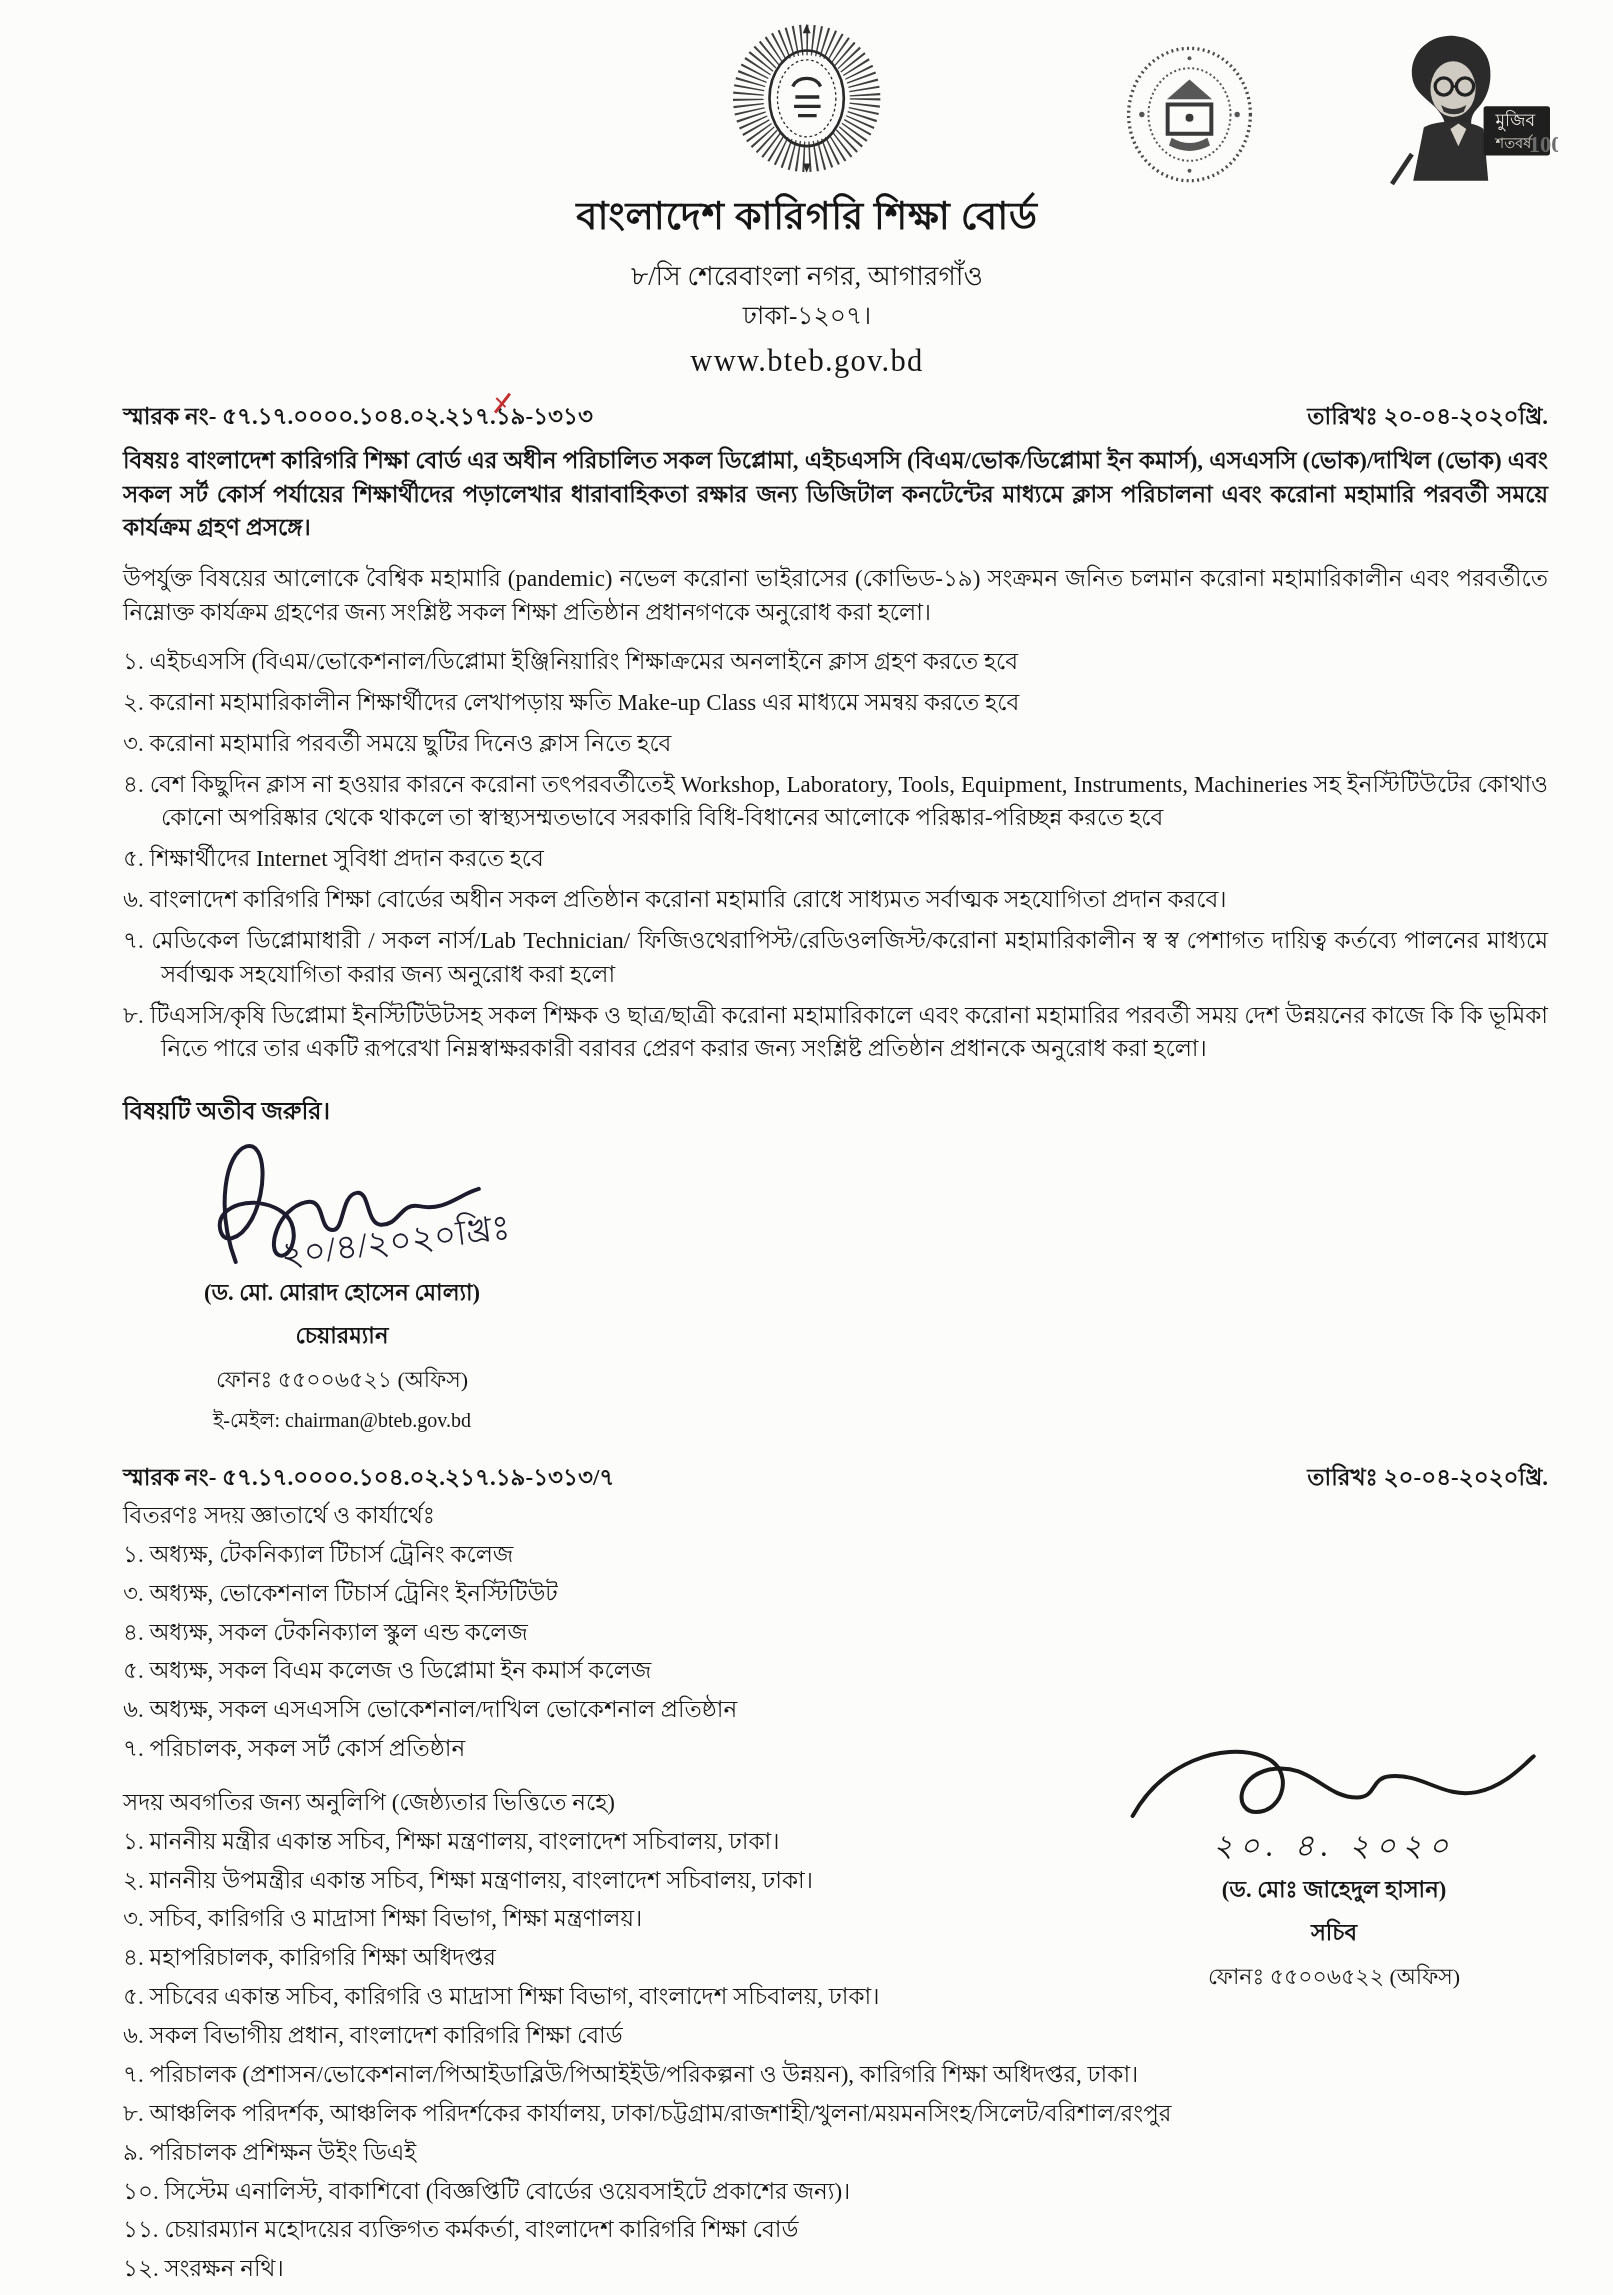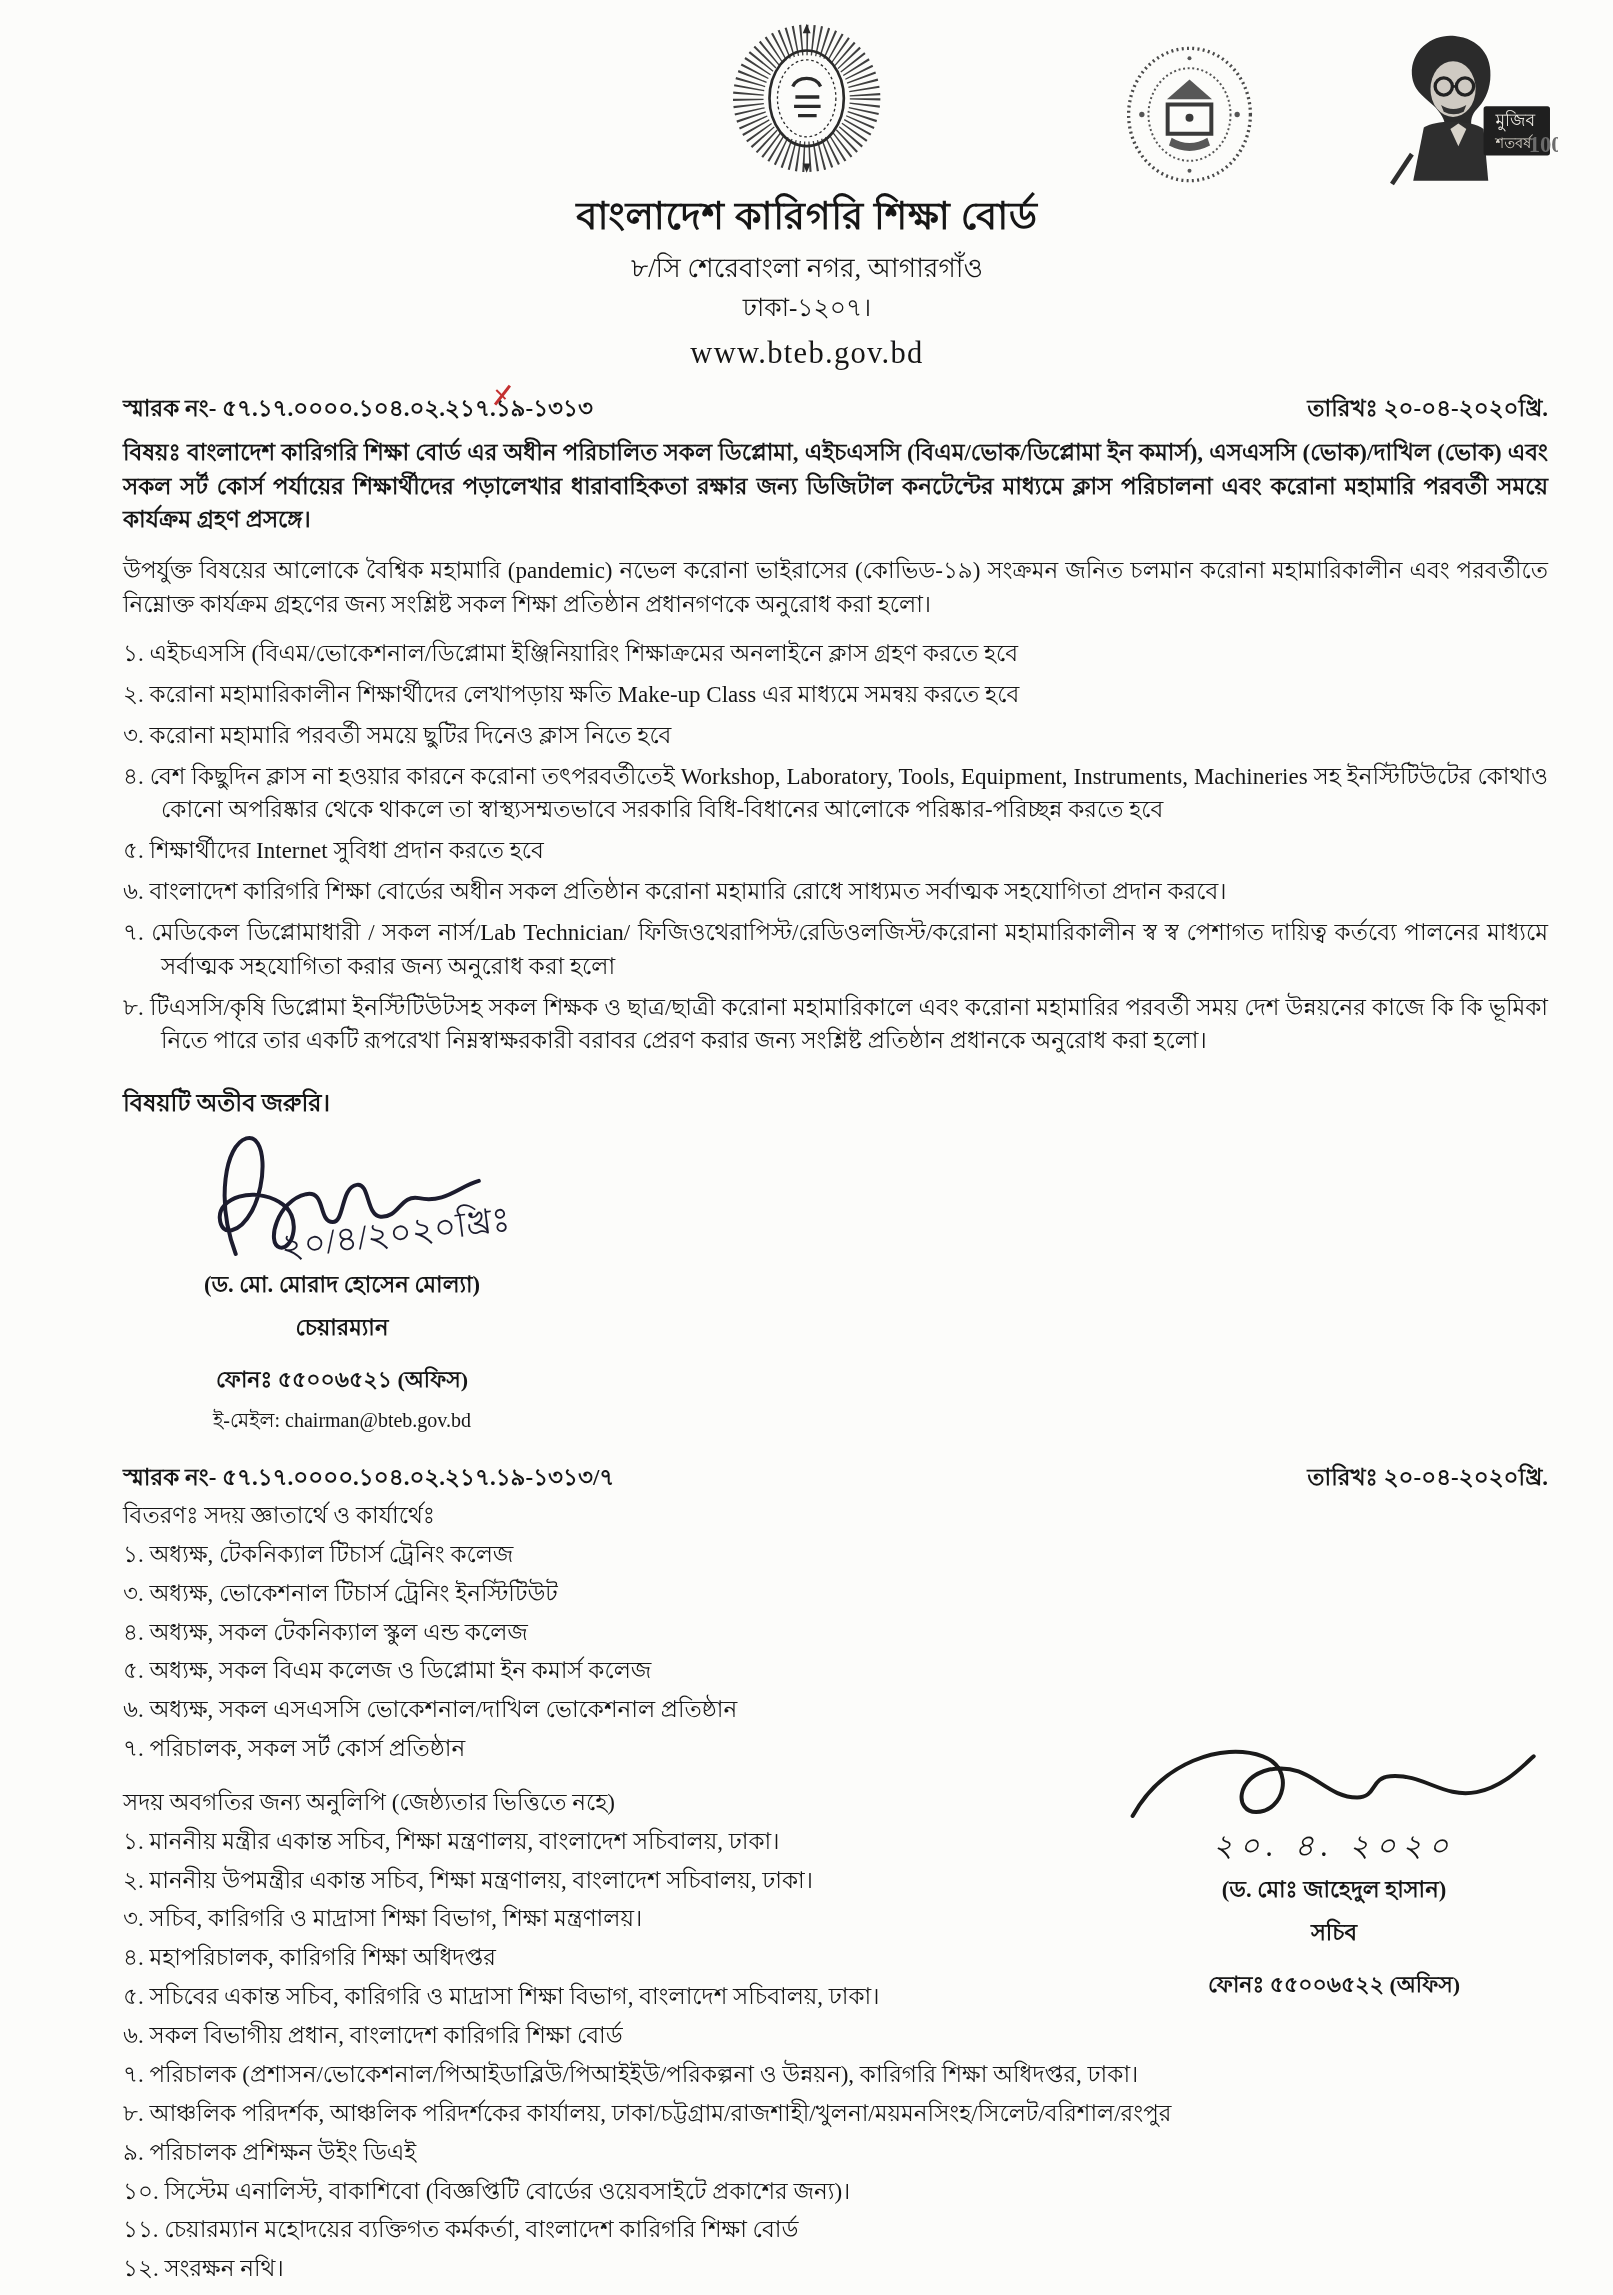--- a/index.html
+++ b/index.html
@@ -12,21 +12,21 @@
     font-family:"Liberation Serif","DejaVu Serif",serif;
     font-size:22.6px;line-height:1.46;
     overflow:hidden;
     box-sizing:border-box;
   }
   .content{padding:0 66px 0 123px;}
   
   .header{position:relative;text-align:center;padding-top:12px;}
   .seal-wrap{display:block;margin:0 auto;width:156px;height:176px;}
   .org-title{font-size:38px;font-weight:bold;letter-spacing:0.7px;margin-top:1.3px;}
-  .addr{font-size:26.5px;margin-top:4px;}
+  .addr{font-size:26.5px;margin-top:12px;}
   .addr2{font-size:25px;margin-top:2.7px;}
   .website{font-size:30.5px;margin-top:4px;letter-spacing:1.3px;}
   .dte-logo{position:absolute;top:38px;left:1120px;width:139px;height:153px;}
   .mujib-logo{position:absolute;top:28px;left:1372px;width:186px;height:166px;}
   
   .memo-row{display:flex;justify-content:space-between;align-items:flex-end;margin-top:17px;position:relative;}
   .memo-label,.memo-date{font-size:23px;font-weight:600;}
   .red-tick{position:absolute;left:369px;top:-9.3px;width:22.6px;height:22.6px;pointer-events:none;}
   .red-tick span{position:absolute;left:9.3px;top:0;width:2.7px;height:24px;background:#c43030;transform:rotate(38deg);display:block;}
   .red-tick i{position:absolute;left:8px;top:5.3px;width:2px;height:13.3px;background:#c43030;transform:rotate(-45deg);display:block;}
@@ -34,21 +34,21 @@
   .subject{font-weight:bold;text-align:justify;margin-top:10.6px;font-size:23px;}
   .intro{margin-top:17px;text-align:justify;font-size:23px;}
   .list{margin-top:16px;}
   .list-item{padding-left:38px;text-indent:-38px;margin:7.3px 0;text-align:justify;font-size:23px;}
   .urgent-row{display:flex;justify-content:space-between;margin-top:6.6px;flex-direction:column;}
   .urgent{font-weight:bold;font-size:24px;padding-top:21px;}
   
   .sig-block{width:438px;text-align:center;}
   .sig-block .sig-name{font-weight:600;font-size:22.6px;margin-top:-5.3px;}
   .sig-block .sig-role{font-weight:600;font-size:22.6px;margin-top:10.6px;}
-  .sig-block .sig-phone{font-weight:700;font-size:22px;margin-top:19px;}
+  .sig-block .sig-phone{font-weight:400;font-size:22px;margin-top:11px;}
   .sig-block .sig-email{font-size:20px;margin-top:9.3px;}
   .hand-date{font-size:30.5px;letter-spacing:6.6px;margin-top:-12px;font-style:italic;}
   .secretary-block{position:absolute;top:1723px;right:61px;}
   
   .dist-heading{margin-top:4px;font-size:23px;}
   .dist-item{padding-left:35px;text-indent:-35px;margin:5.3px 0;font-size:23px;max-width:1168px;}
   .copies-heading{margin-top:20px;font-size:23px;}
   svg{display:block;}
 </style>
 </head>

